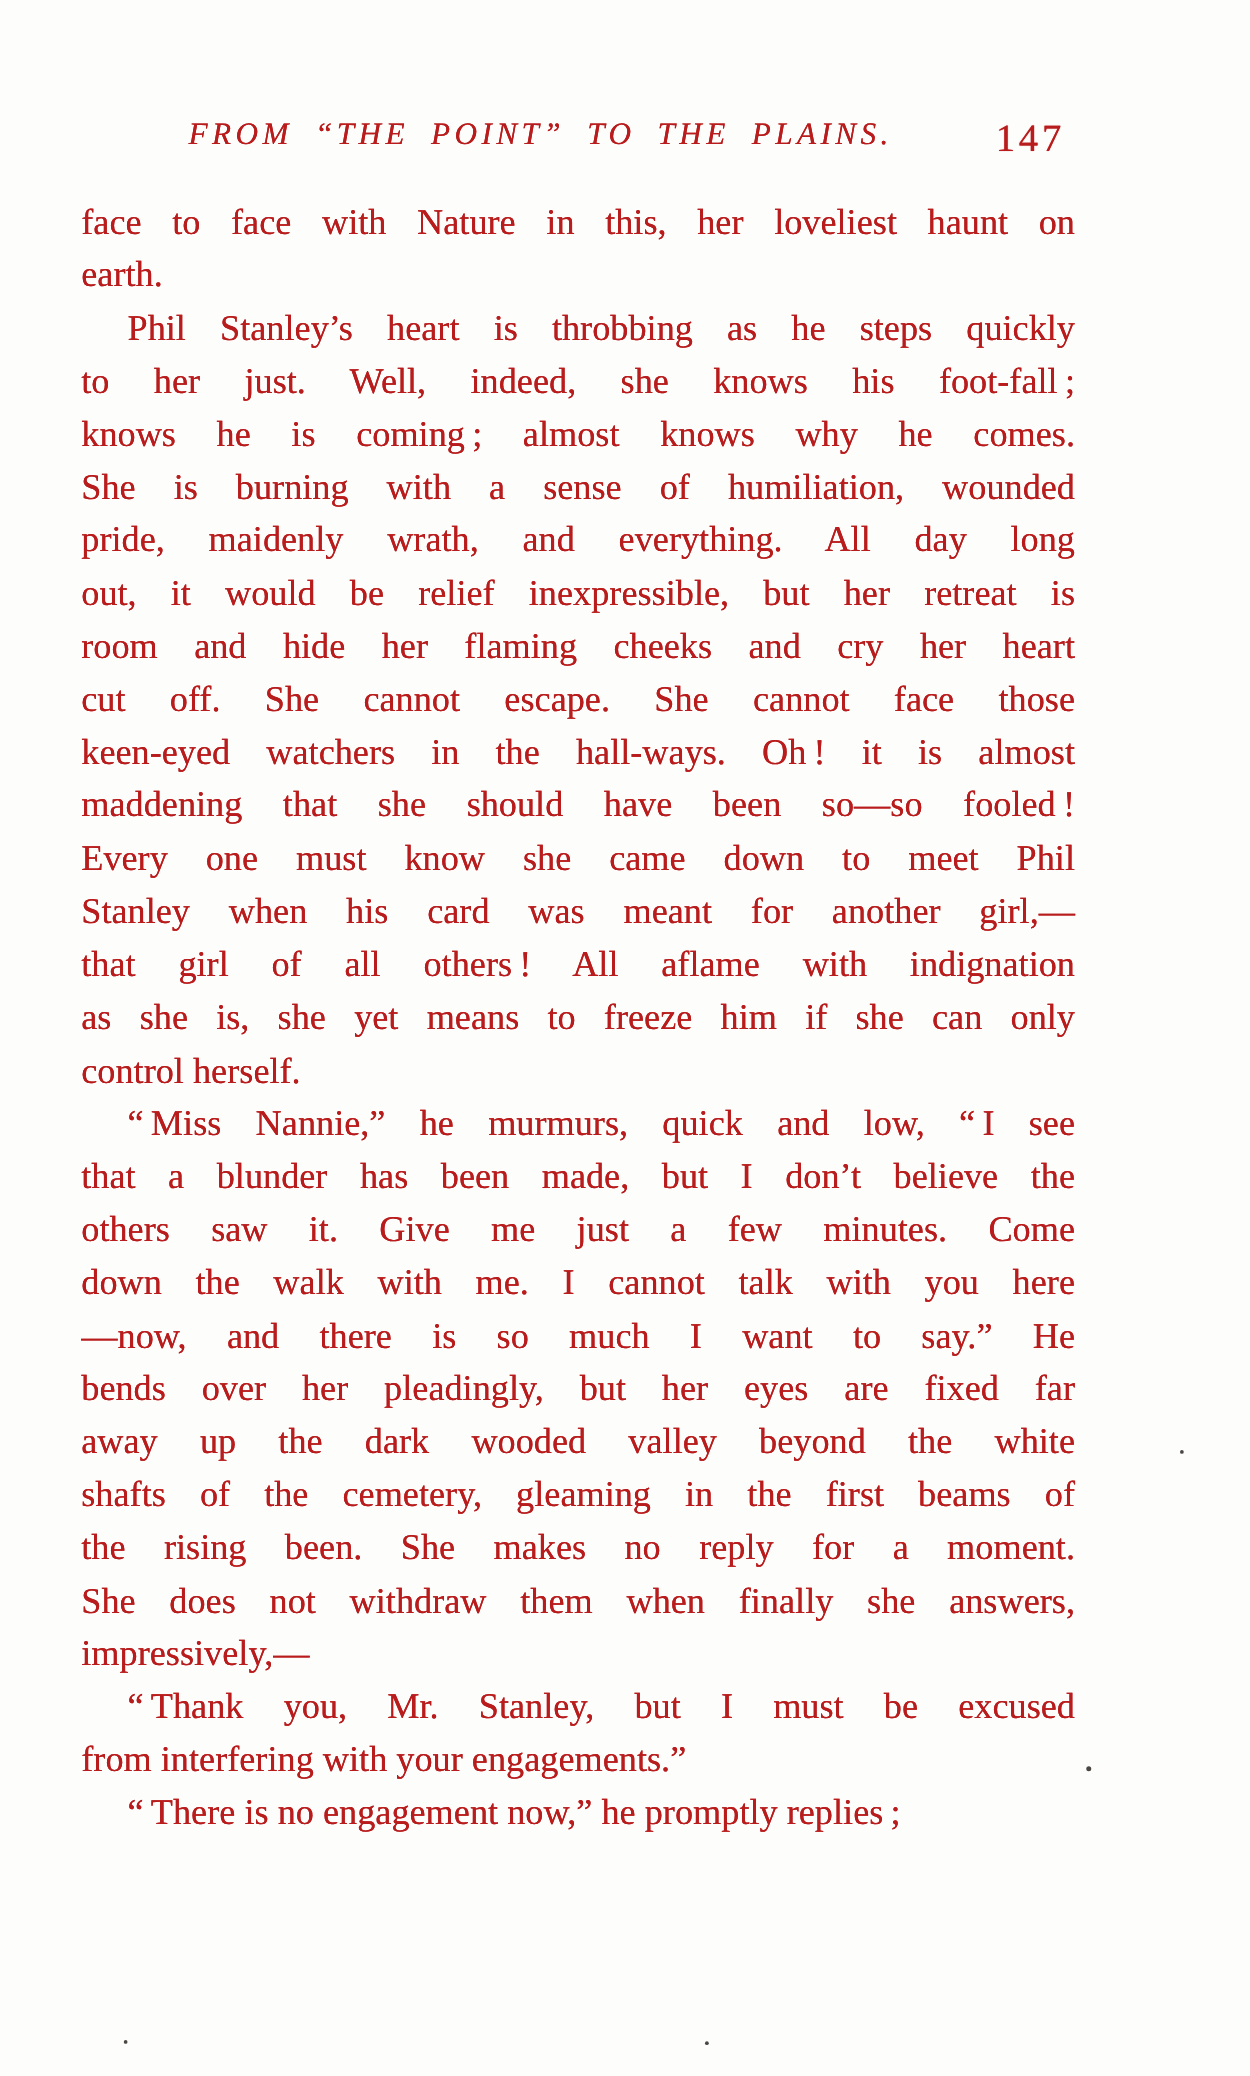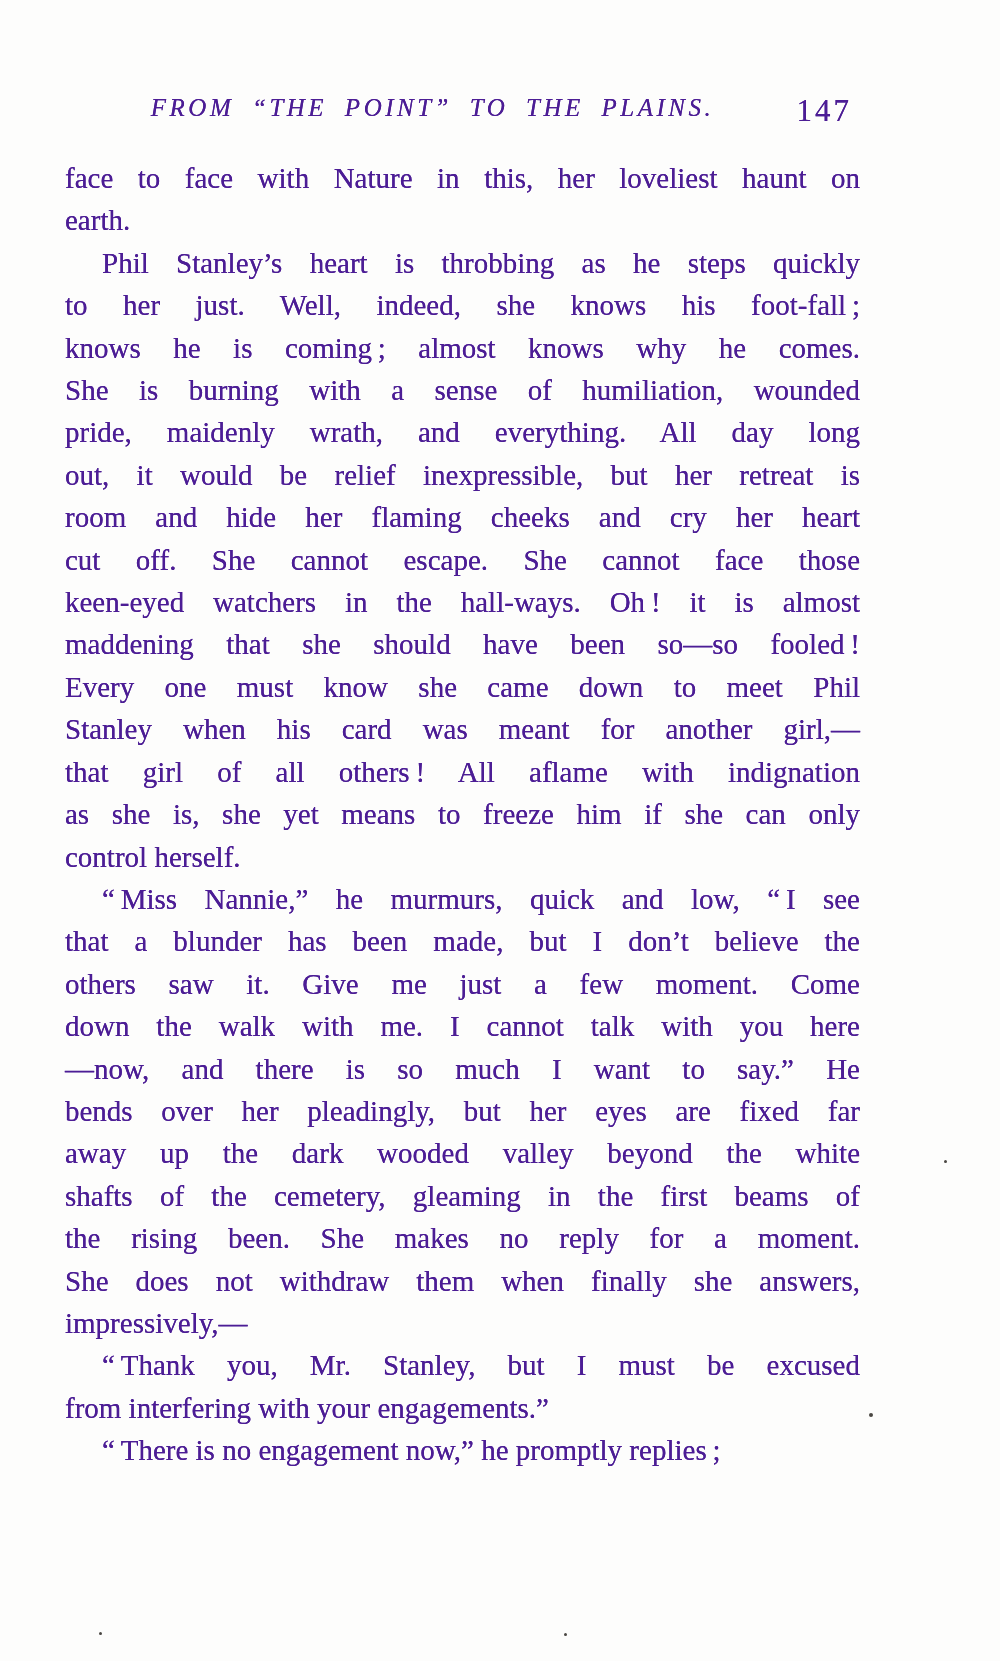--- a/index.html
+++ b/index.html
@@ -3,21 +3,21 @@
 <meta charset="utf-8">
 <style>
   html, body { margin: 0; padding: 0; }
   .page {
     position: relative;
     width: 1000px;
     height: 1661px;
     background: #fdfdfc;
     overflow: hidden;
     font-family: "Liberation Serif", "DejaVu Serif", serif;
-    color: #4c1d95;
+    color: #b91c1c;
   }
   .header {
     position: absolute;
     top: 94px;
     left: 65px;
     width: 795px;
     height: 34px;
   }
   .running-title {
     display: block;
@@ -84,21 +84,21 @@
     <div class="line">cut off. She cannot escape. She cannot face those</div>
     <div class="line">keen-eyed watchers in the hall-ways. Oh ! it is almost</div>
     <div class="line">maddening that she should have been so—so fooled !</div>
     <div class="line">Every one must know she came down to meet Phil</div>
     <div class="line">Stanley when his card was meant for another girl,—</div>
     <div class="line">that girl of all others ! All aflame with indignation</div>
     <div class="line">as she is, she yet means to freeze him if she can only</div>
     <div class="line last">control herself.</div>
     <div class="line indent">“ Miss Nannie,” he murmurs, quick and low, “ I see</div>
     <div class="line">that a blunder has been made, but I don’t believe the</div>
-    <div class="line">others saw it. Give me just a few moment. Come</div>
+    <div class="line">others saw it. Give me just a few minutes. Come</div>
     <div class="line">down the walk with me. I cannot talk with you here</div>
     <div class="line">—now, and there is so much I want to say.” He</div>
     <div class="line">bends over her pleadingly, but her eyes are fixed far</div>
     <div class="line">away up the dark wooded valley beyond the white</div>
     <div class="line">shafts of the cemetery, gleaming in the first beams of</div>
     <div class="line">the rising been. She makes no reply for a moment.</div>
     <div class="line">She does not withdraw them when finally she answers,</div>
     <div class="line last">impressively,—</div>
     <div class="line indent">“ Thank you, Mr. Stanley, but I must be excused</div>
     <div class="line last">from interfering with your engagements.”</div>

